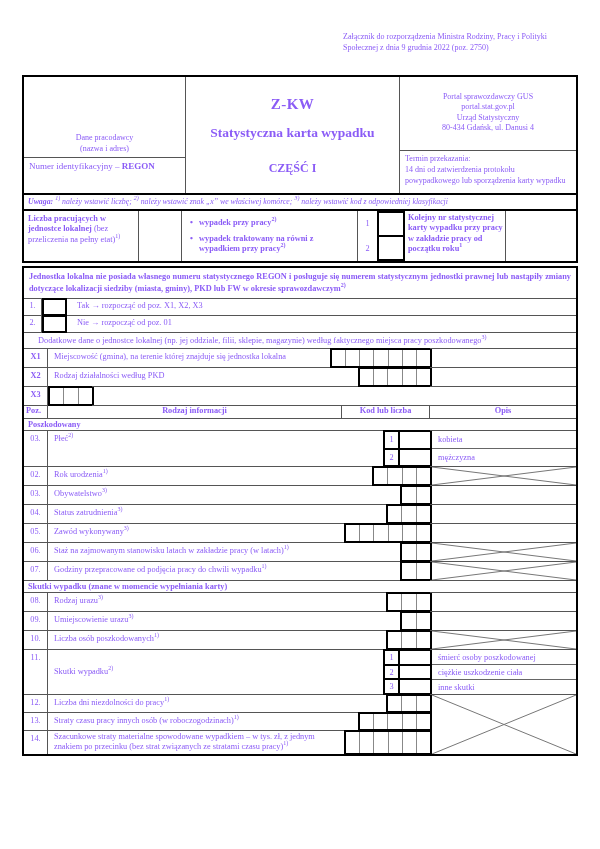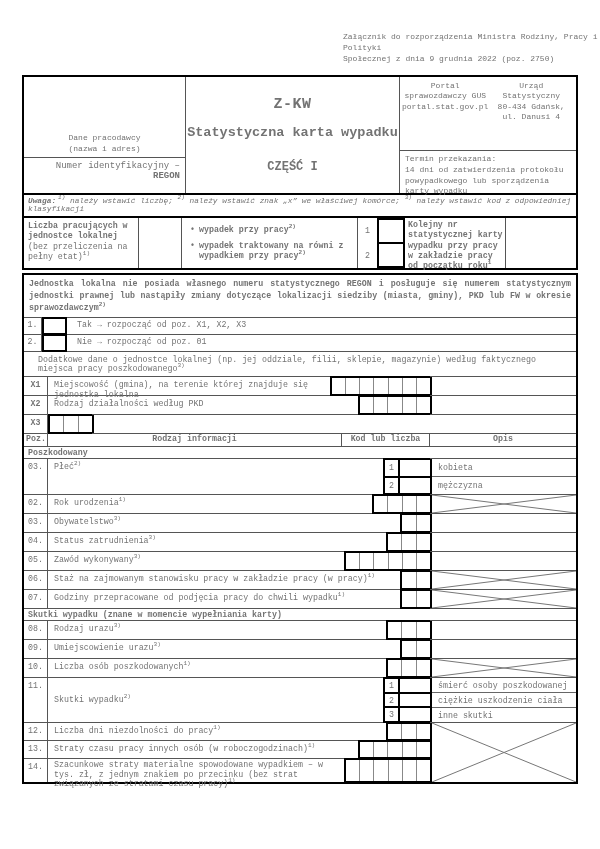--- a/index.html
+++ b/index.html
@@ -1,37 +1,37 @@
 <!DOCTYPE html>
 <html><head>
 <meta charset="utf-8">
 <style>
   * { margin:0; padding:0; box-sizing:border-box; }
   html,body { background:#e9e9e9; }
-  .page { position:relative; width:600px; height:849px; background:#ffffff; color:#737373;
-          font-family:Liberation Mono, monospace; overflow:hidden; }
+  .page { position:relative; width:600px; height:849px; background:#ffffff; color:#8b5cf6;
+          font-family:Liberation Serif, serif; overflow:hidden; }
   sup { font-size:6px; vertical-align:super; line-height:0; }
 
   .annex { position:absolute; left:343px; top:31px; font-size:8px; line-height:1.4; }
 
   .content { position:absolute; left:22px; top:75px; width:556px; }
   .topblock { border:2px solid #000; }
 
   
   .hdr { display:flex; height:116px; }
   .hdr-left { width:162px; border-right:1px solid #555; display:flex; flex-direction:column; }
   .hdr-left-top { flex:1; display:flex; flex-direction:column; justify-content:flex-end; align-items:center;
                   text-align:center; font-size:8px; line-height:1.3; padding-bottom:3px; border-bottom:1px solid #555; }
-  .hdr-left-bottom { height:35px; font-size:9px; padding:3px 5px;text-align:right; }
+  .hdr-left-bottom { height:35px; font-size:9px; padding:3px 5px; }
   .hdr-mid { flex:1; display:flex; flex-direction:column; align-items:center; padding-top:19px; }
   .code-title { font-size:15px; font-weight:bold; letter-spacing:.5px; }
   .form-title { font-size:13.5px; font-weight:bold; margin-top:12px; }
   .part-title { font-size:12px; font-weight:bold; margin-top:20px; }
   .hdr-right { width:177px; border-left:1px solid #555; display:flex; flex-direction:column; }
-  .hdr-right-top { flex:1; display:flex; flex-direction:row; justify-content:flex-end;
+  .hdr-right-top { flex:1; display:flex; flex-direction:column; justify-content:center;
                    text-align:center; font-size:8px; line-height:1.3; padding:4px 2px 6px; border-bottom:1px solid #555; }
   .hdr-right-bottom { height:42px; font-size:8px; line-height:1.35; padding:3px 5px; }
 
   
   .uwaga { border-top:2px solid #000; font-size:7.8px; font-style:italic; padding:2px 4px 3px; }
   .uwaga b { margin-right:2px; }
 
   
   .workers { display:flex; border-top:2px solid #000; height:52px; font-size:8.3px; }
   .w-label { width:115px; border-right:1px solid #555; padding:3px 3px 0 4px; line-height:1.25; }
@@ -307,21 +307,21 @@
             <span class="cell"></span>
             <span class="cell"></span>
             <span class="cell"></span>
             <span class="cell"></span>
           </div>
         <div class="t-opis"></div>
       </div>
 
       <div class="trow">
         <div class="t-num">06.</div>
-        <div class="t-label"><span>Staż na zajmowanym stanowisku pracy w zakładzie pracy (w pracy)</span><sup>1)</sup></div>
+        <div class="t-label"><span>Staż na zajmowanym stanowisku latach w zakładzie pracy (w latach)</span><sup>1)</sup></div>
         <div class="codebox cw2">
             <span class="cell"></span>
             <span class="cell"></span>
           </div>
         <div class="t-opis">
             <svg class="x" viewBox="0 0 10 10" preserveAspectRatio="none">
               <line x1="0" y1="0" x2="10" y2="10"></line>
               <line x1="0" y1="10" x2="10" y2="0"></line>
             </svg>
           </div>

